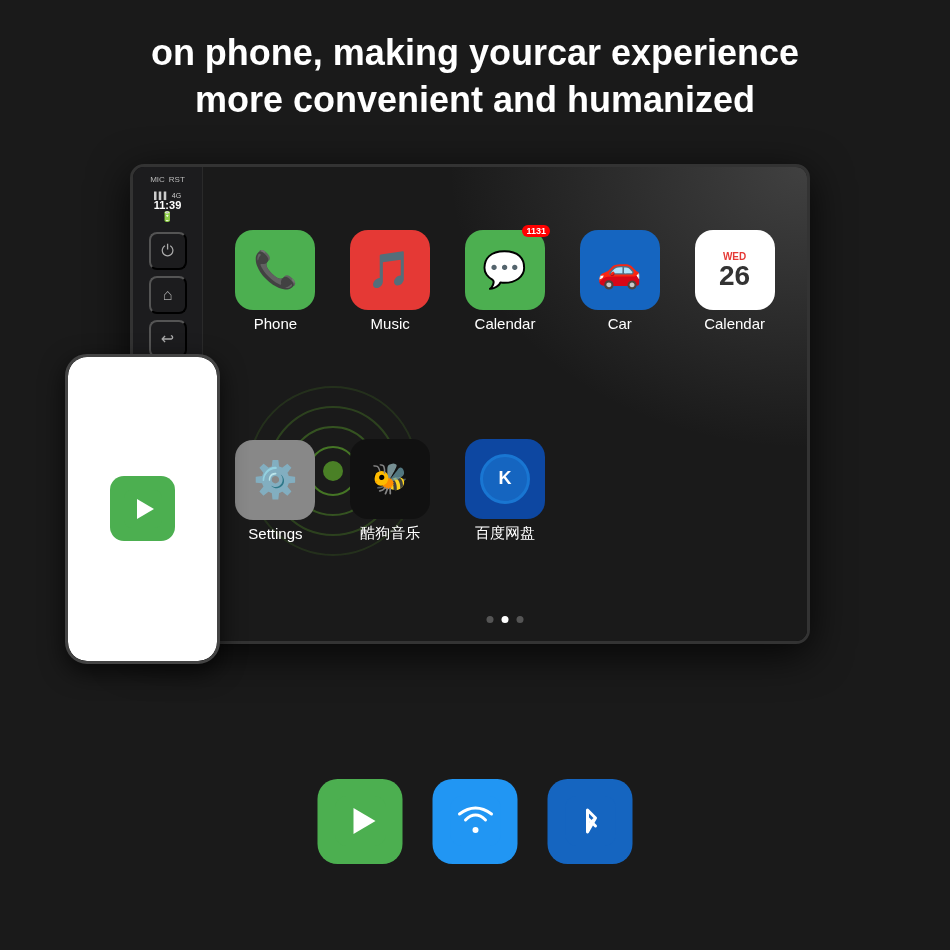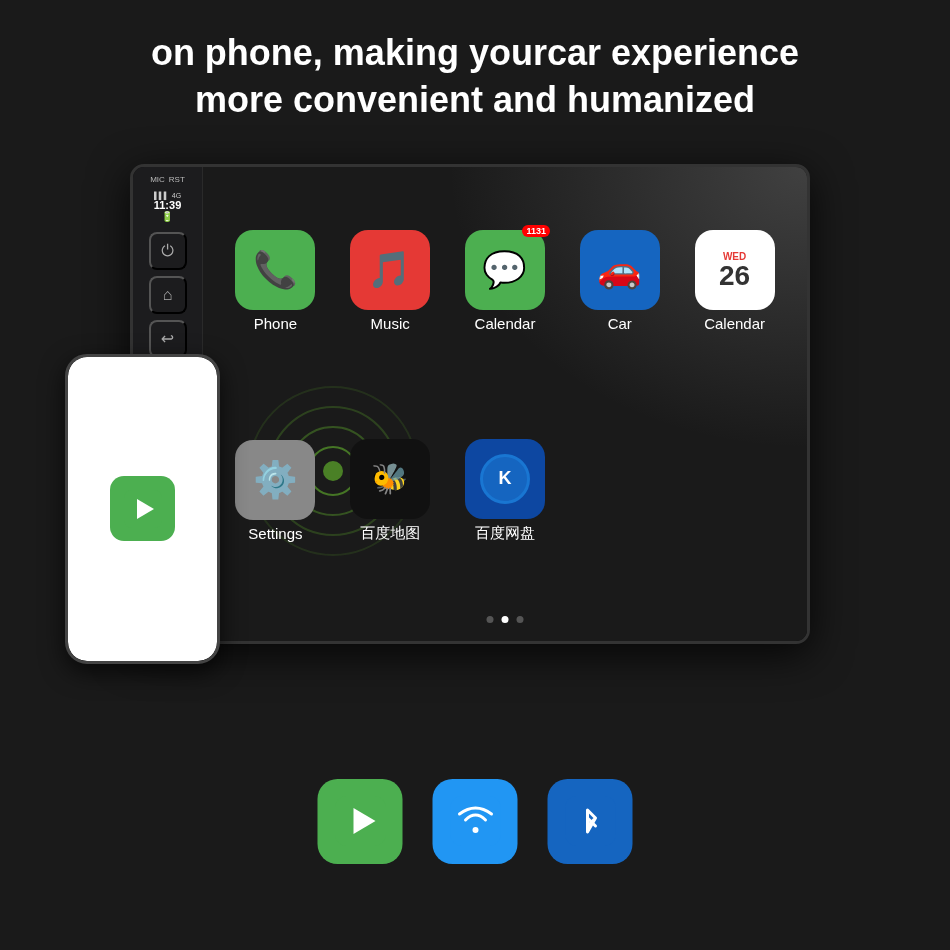--- a/index.html
+++ b/index.html
@@ -426,21 +426,21 @@
           </div>
 
           <div class="app-item">
             <div class="app-icon icon-settings">⚙️</div>
             <span class="app-label">Settings</span>
           </div>
 
 
           <div class="app-item">
             <div class="app-icon icon-baidu-disk" style="font-size:30px;">🐝</div>
-            <span class="app-label">百度地图</span>
+            <span class="app-label">酷狗音乐</span>
           </div>
 
           <div class="app-item">
             <div class="app-icon icon-music-cn" style="background:#0d47a1;display:flex;align-items:center;justify-content:center;">
               <div style="width:50px;height:50px;background:#1565c0;border-radius:50%;display:flex;align-items:center;justify-content:center;border:3px solid #1976d2;">
                 <span style="font-size:18px;color:white;font-weight:bold;">K</span>
               </div>
             </div>
             <span class="app-label">百度网盘</span>
           </div>

